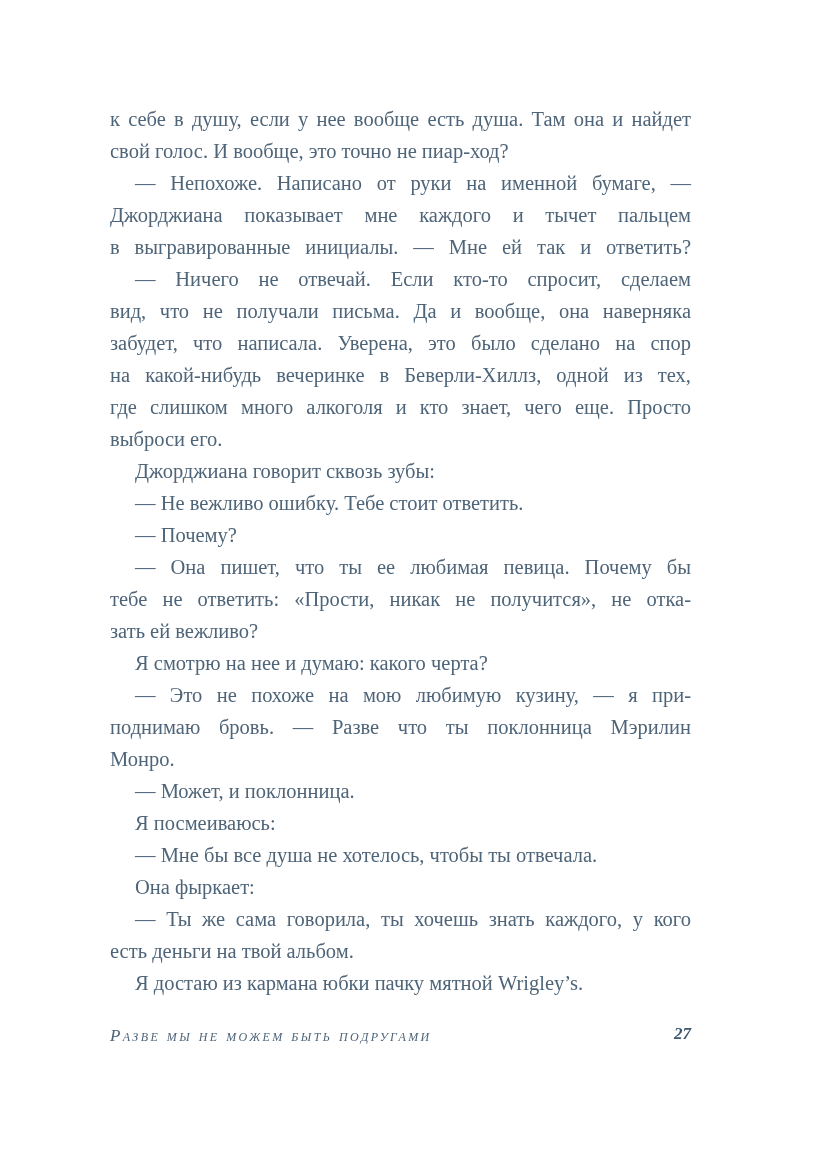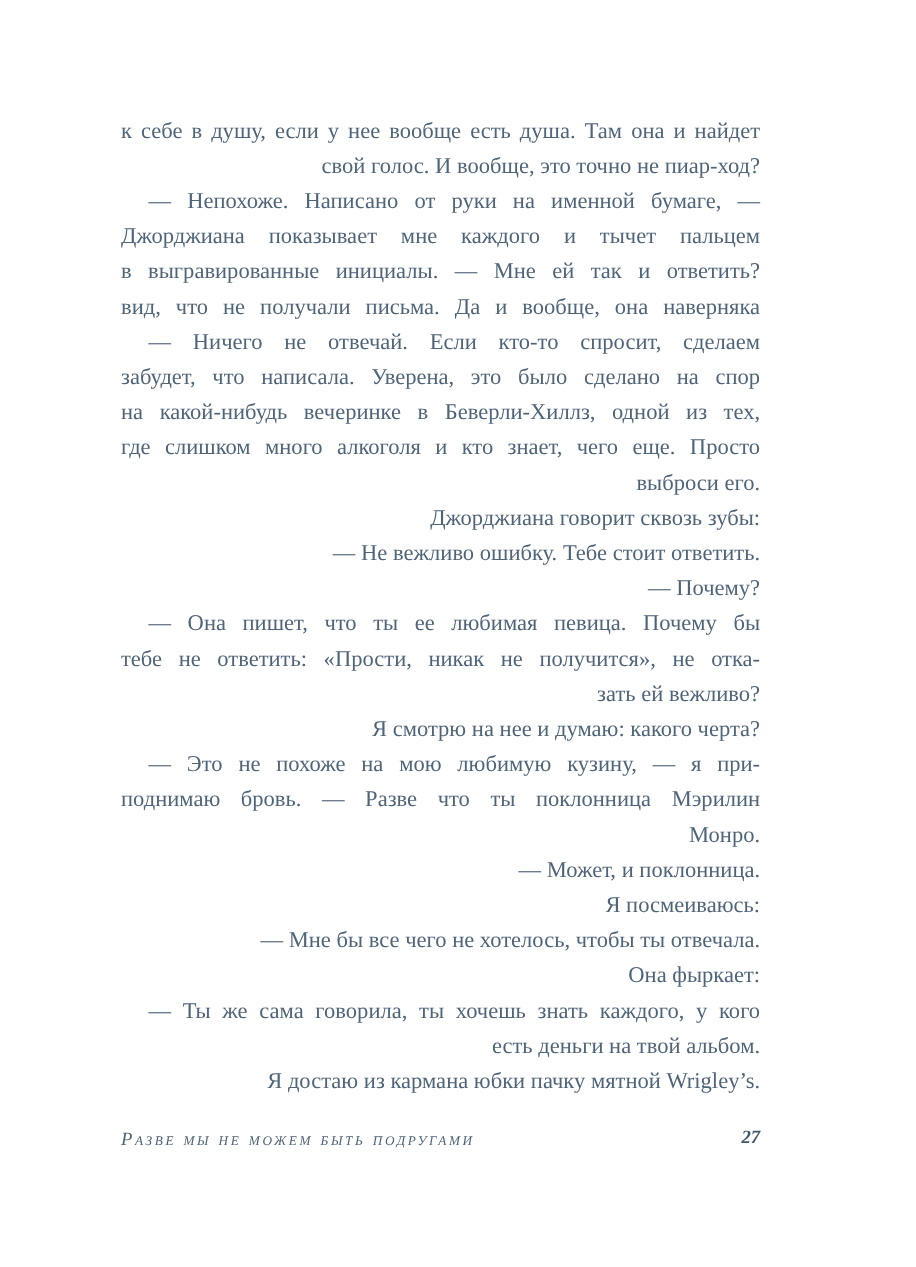--- a/index.html
+++ b/index.html
@@ -17,21 +17,21 @@
     position: absolute;
     left: 110px;
     top: 103px;
     width: 581px;
     font-size: 20.5px;
     line-height: 32px;
   }
   .line {
     height: 32px;
     white-space: normal;
-    text-align: right;
+    text-align: left;
   }
   .line.j {
     text-align: justify;
     text-align-last: justify;
   }
   .line.ind {
     padding-left: 25px;
   }
   .footer {
     position: absolute;
@@ -62,39 +62,39 @@
 </head>
 <body>
 
 <div class="page">
   <div class="body-text">
       <div class="line j">к себе в душу, если у нее вообще есть душа. Там она и найдет</div>
       <div class="line">свой голос. И вообще, это точно не пиар-ход?</div>
       <div class="line j ind">— Непохоже. Написано от руки на именной бумаге, —</div>
       <div class="line j">Джорджиана показывает мне каждого и тычет пальцем</div>
       <div class="line j">в выгравированные инициалы. — Мне ей так и ответить?</div>
+      <div class="line j ind">— Ничего не отвечай. Если кто-то спросит, сделаем</div>
       <div class="line j">вид, что не получали письма. Да и вообще, она наверняка</div>
-      <div class="line j ind">— Ничего не отвечай. Если кто-то спросит, сделаем</div>
       <div class="line j">забудет, что написала. Уверена, это было сделано на спор</div>
       <div class="line j">на какой-нибудь вечеринке в Беверли-Хиллз, одной из тех,</div>
       <div class="line j">где слишком много алкоголя и кто знает, чего еще. Просто</div>
       <div class="line">выброси его.</div>
       <div class="line ind">Джорджиана говорит сквозь зубы:</div>
       <div class="line ind">— Не вежливо ошибку. Тебе стоит ответить.</div>
       <div class="line ind">— Почему?</div>
       <div class="line j ind">— Она пишет, что ты ее любимая певица. Почему бы</div>
       <div class="line j">тебе не ответить: «Прости, никак не получится», не отка-</div>
       <div class="line">зать ей вежливо?</div>
       <div class="line ind">Я смотрю на нее и думаю: какого черта?</div>
       <div class="line j ind">— Это не похоже на мою любимую кузину, — я при-</div>
       <div class="line j">поднимаю бровь. — Разве что ты поклонница Мэрилин</div>
       <div class="line">Монро.</div>
       <div class="line ind">— Может, и поклонница.</div>
       <div class="line ind">Я посмеиваюсь:</div>
-      <div class="line ind">— Мне бы все чего не хотелось, чтобы ты отвечала.</div>
+      <div class="line ind">— Мне бы все душа не хотелось, чтобы ты отвечала.</div>
       <div class="line ind">Она фыркает:</div>
       <div class="line j ind">— Ты же сама говорила, ты хочешь знать каждого, у кого</div>
       <div class="line">есть деньги на твой альбом.</div>
       <div class="line ind">Я достаю из кармана юбки пачку мятной Wrigley’s.</div>
     </div>
 
   <div class="footer">
     <div class="running-title">Разве мы не можем быть подругами</div>
     <div class="page-number">27</div>
   </div>

